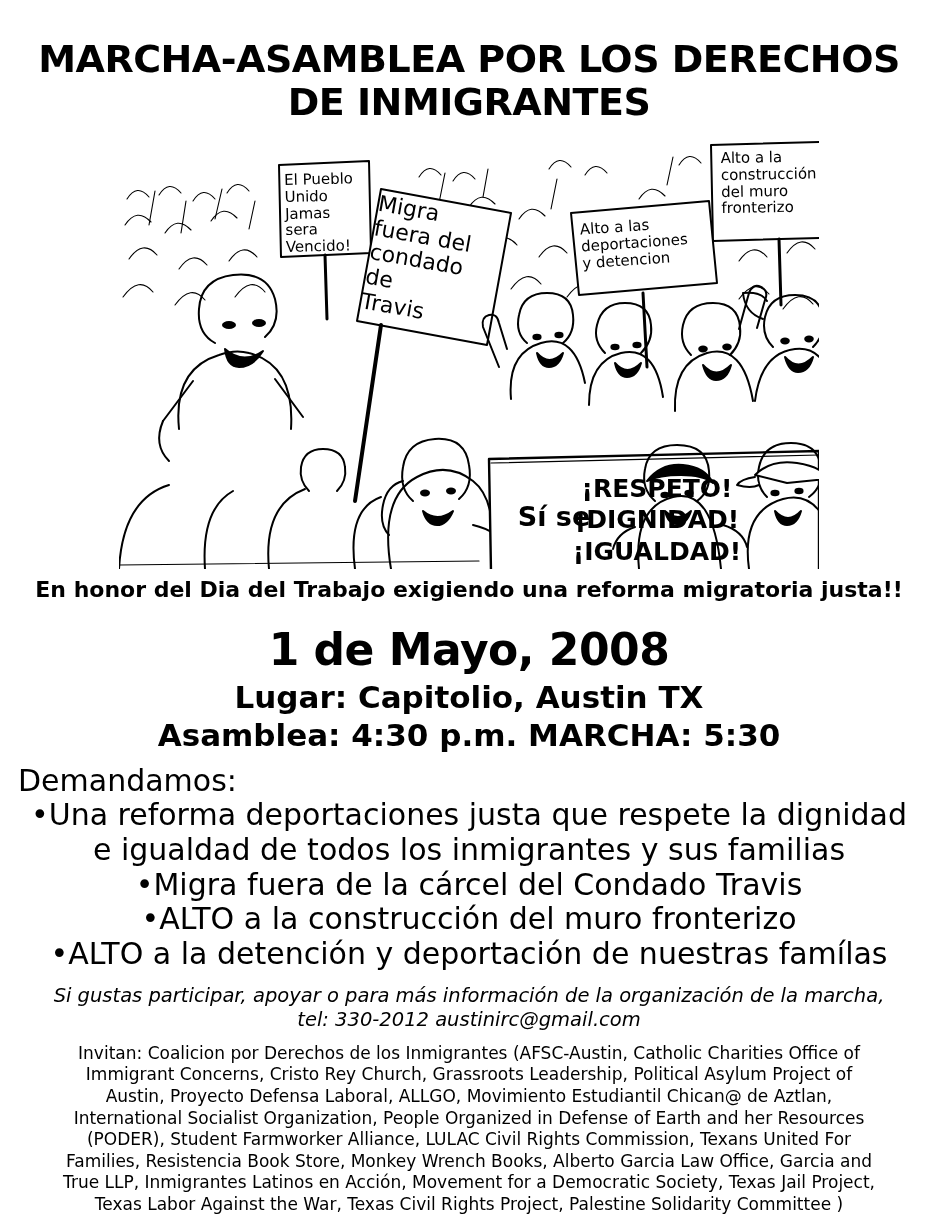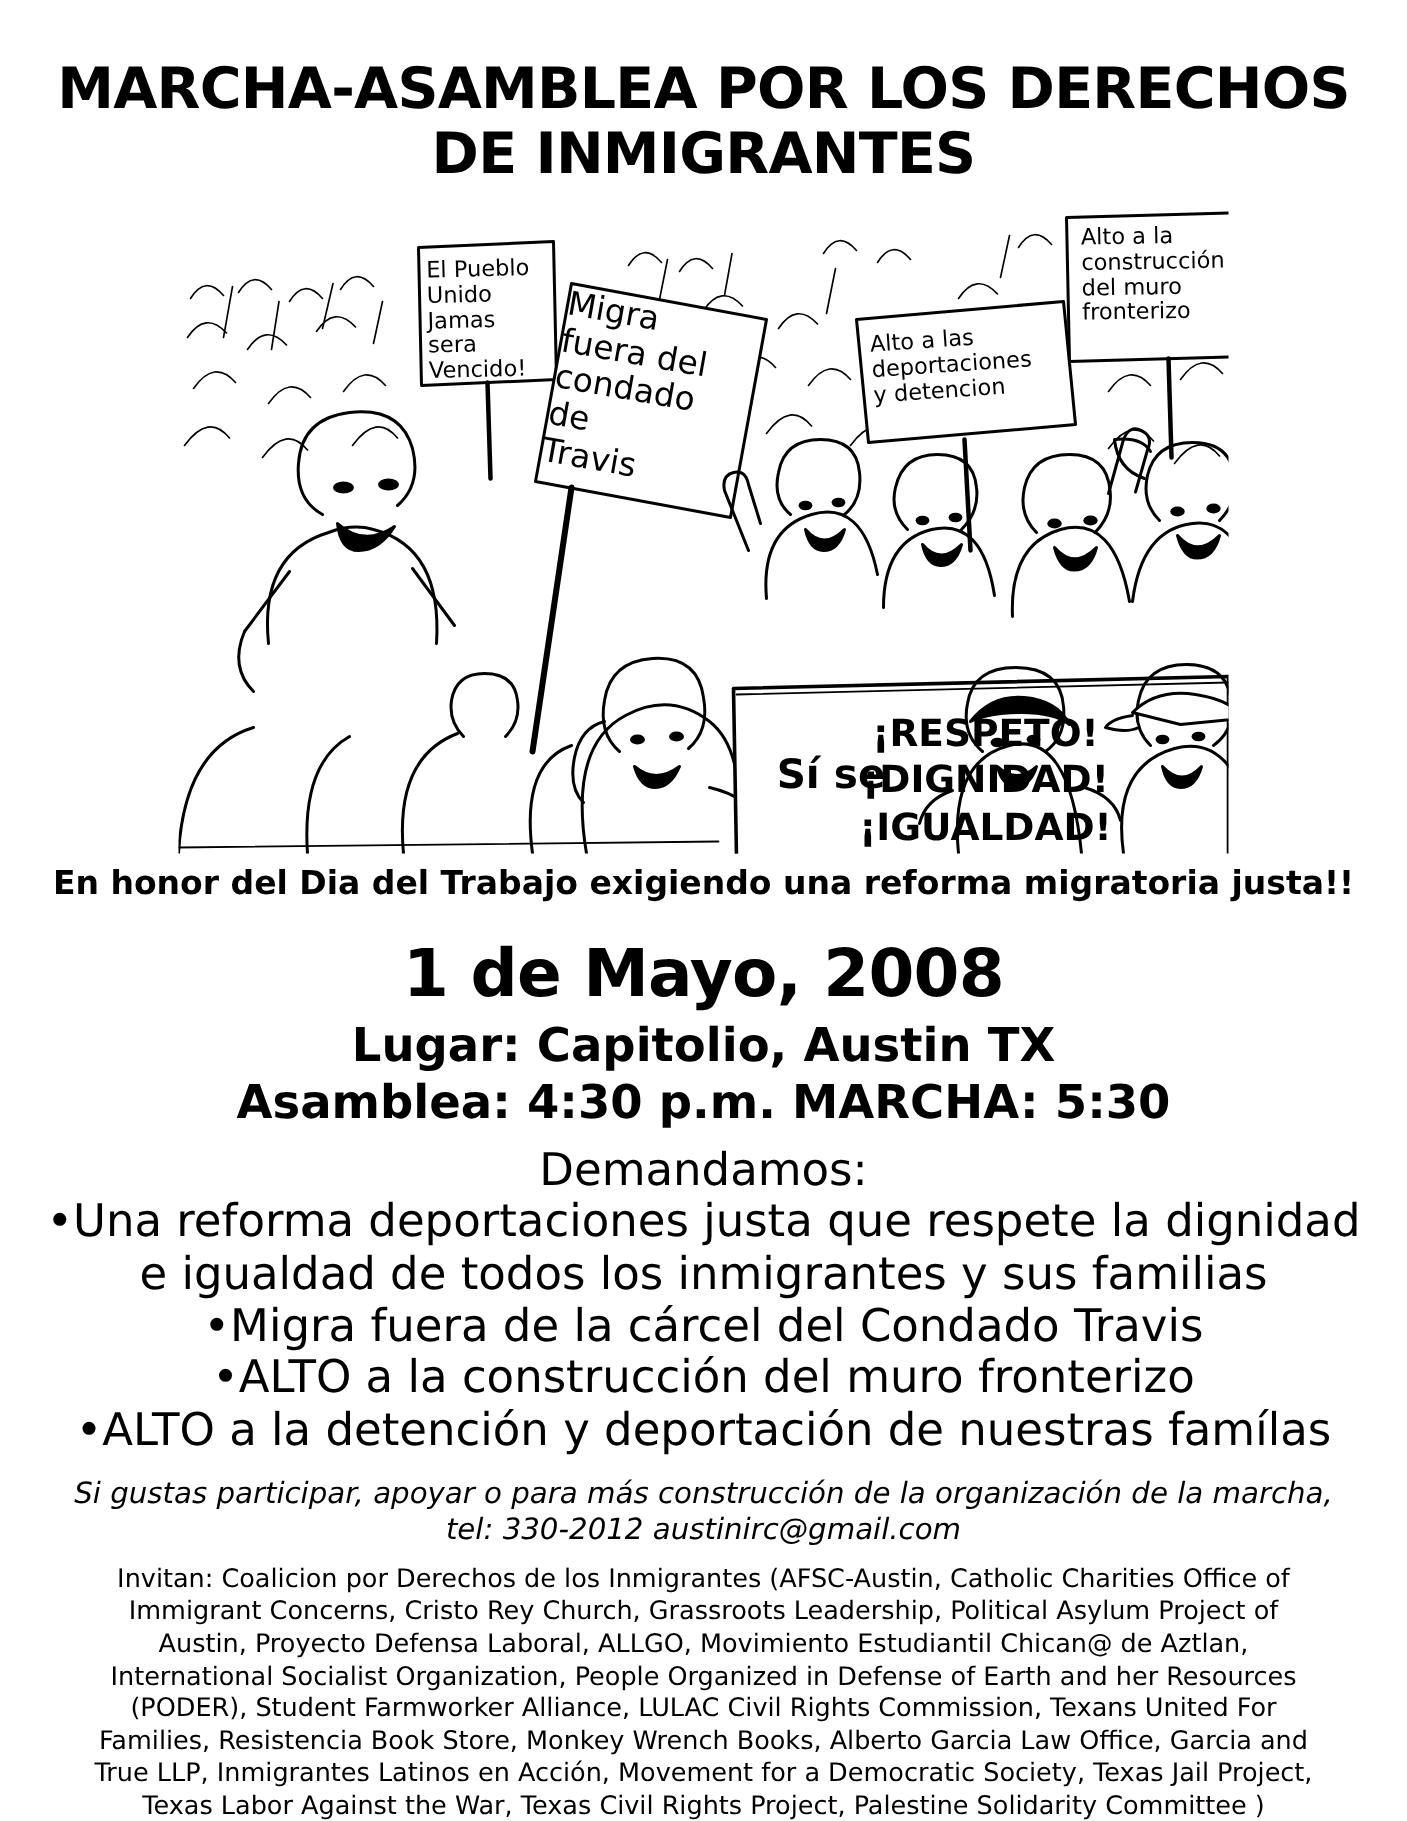--- a/index.html
+++ b/index.html
@@ -85,21 +85,20 @@
     font-size: 31px;
     margin: 4px 0 0 0;
   }
   .times {
     text-align: center;
     font-weight: bold;
     font-size: 31px;
     margin: 2px 0 0 0;
   }
   .demand-head {
-    text-align: center;
     font-size: 30px;
     margin: 10px 0 0 0;
   }
   .demand-list {
     list-style: none;
     margin: 0;
     padding: 0;
     text-align: center;
   }
   .demand-list li {
@@ -321,19 +320,19 @@
   <div class="demand-head">Demandamos:</div>
   <ul class="demand-list">
     <li><span class="txt">•Una reforma deportaciones justa que respete la dignidad</span></li>
     <li><span class="txt">e igualdad de todos los inmigrantes y sus familias</span></li>
     <li><span class="txt">•Migra fuera de la cárcel del Condado Travis</span></li>
     <li><span class="txt">•ALTO a la construcción del muro fronterizo</span></li>
     <li><span class="txt">•ALTO a la detención y deportación de nuestras famílas</span></li>
   </ul>
 
   <div class="contact">
-    <div>Si gustas participar, apoyar o para más construcción de la organización de la marcha,</div>
+    <div>Si gustas participar, apoyar o para más información de la organización de la marcha,</div>
     <div>tel: 330-2012 austinirc@gmail.com</div>
   </div>
 
   <div class="sponsors">Invitan: Coalicion por Derechos de los Inmigrantes (AFSC-Austin, Catholic Charities Office of Immigrant Concerns, Cristo Rey Church, Grassroots Leadership, Political Asylum Project of Austin, Proyecto Defensa Laboral, ALLGO, Movimiento Estudiantil Chican@ de Aztlan, International Socialist Organization, People Organized in Defense of Earth and her Resources (PODER), Student Farmworker Alliance, LULAC Civil Rights Commission, Texans United For Families, Resistencia Book Store, Monkey Wrench Books, Alberto Garcia Law Office, Garcia and True LLP, Inmigrantes Latinos en Acción, Movement for a Democratic Society, Texas Jail Project, Texas Labor Against the War, Texas Civil Rights Project, Palestine Solidarity Committee  )</div>
 
 </div>
 
 </body></html>

